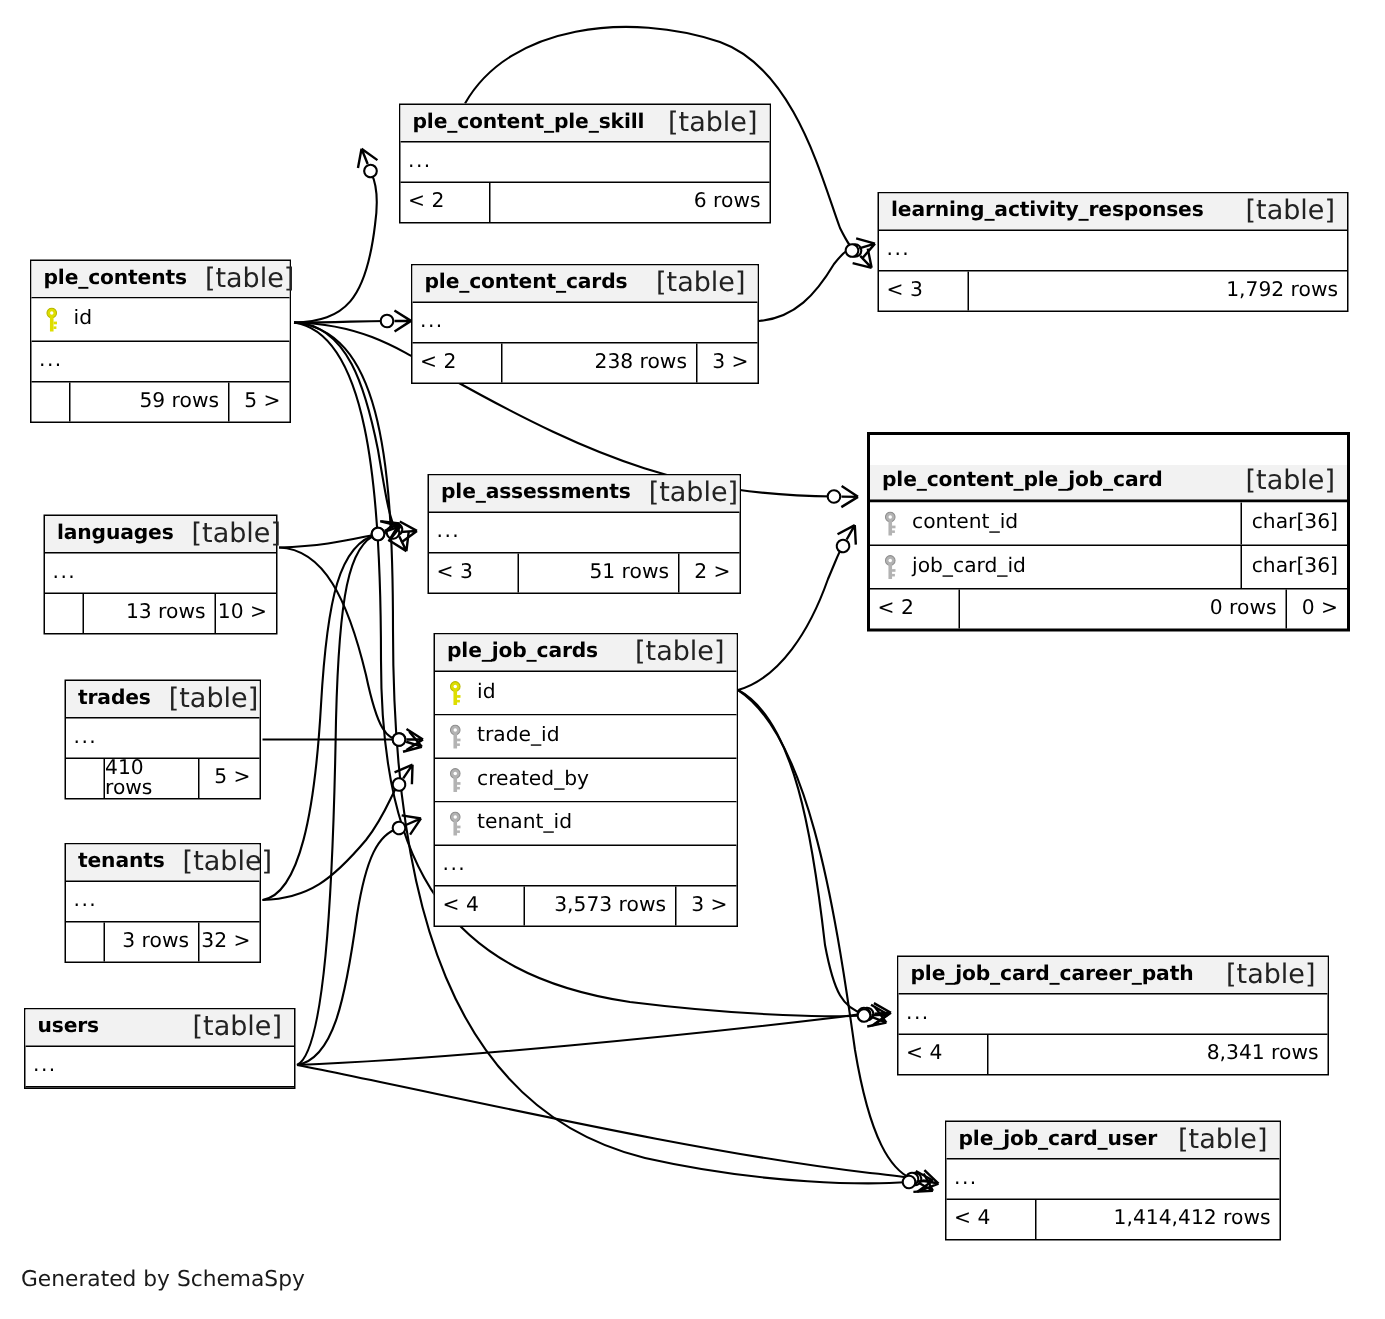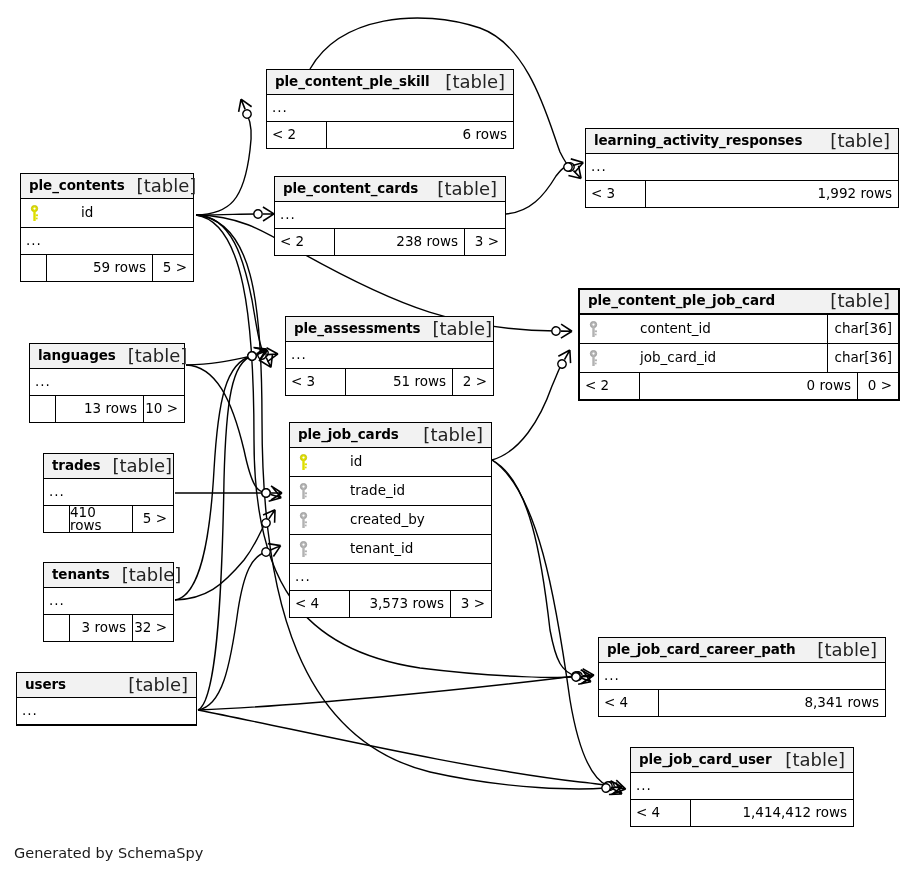--- a/index.html
+++ b/index.html
@@ -47,20 +47,21 @@
     justify-content: space-between;
     background: #f2f2f2;
     border-bottom: 1px solid #000000;
     padding: 4px 8px 5px 8px;
     box-sizing: border-box;
     height: 25px;
     white-space: nowrap;
   }
   .node.focus > .node-title {
     border-bottom-width: 2px;
+    margin-top: 20px;
   }
   .tbl-name {
     font-weight: bold;
     font-size: 13.5px;
     letter-spacing: -0.1px;
   }
   .tbl-tag {
     font-size: 18px;
     color: #222222;
     padding-left: 12px;
@@ -81,21 +82,20 @@
     display: flex;
     align-items: center;
     justify-content: center;
   }
   .col-name {
     flex: 1 1 auto;
     font-size: 13.5px;
     padding-left: 2px;
     overflow: hidden;
     text-overflow: ellipsis;
-    margin-left: 32px;
   }
   .col-type {
     flex: 0 0 auto;
     font-size: 13.5px;
     padding: 0 6px;
     border-left: 1px solid #000000;
     align-self: stretch;
     display: flex;
     align-items: center;
   }
@@ -280,21 +280,21 @@
         </div>
       </div>
       <div class="node" style="left: 585px; top: 128px; width: 314px;">
         <div class="node-title">
           <span class="tbl-name">learning_activity_responses</span>
           <span class="tbl-tag">[table]</span>
         </div>
         <div class="ellipsis-row">...</div>
         <div class="footer-row">
           <div class="footer-cell f-left" style="min-width: 60px;">&lt; 3</div>
-          <div class="footer-cell f-mid last">1,992 rows</div>
+          <div class="footer-cell f-mid last">1,792 rows</div>
         </div>
       </div>
       <div class="node" style="left: 20px; top: 173px; width: 174px;">
         <div class="node-title">
           <span class="tbl-name">ple_contents</span>
           <span class="tbl-tag">[table]</span>
         </div>
         <div class="col-row">
           <span class="col-key">
             <svg class="key-icon" width="11" height="17" viewBox="0 0 11 17">

